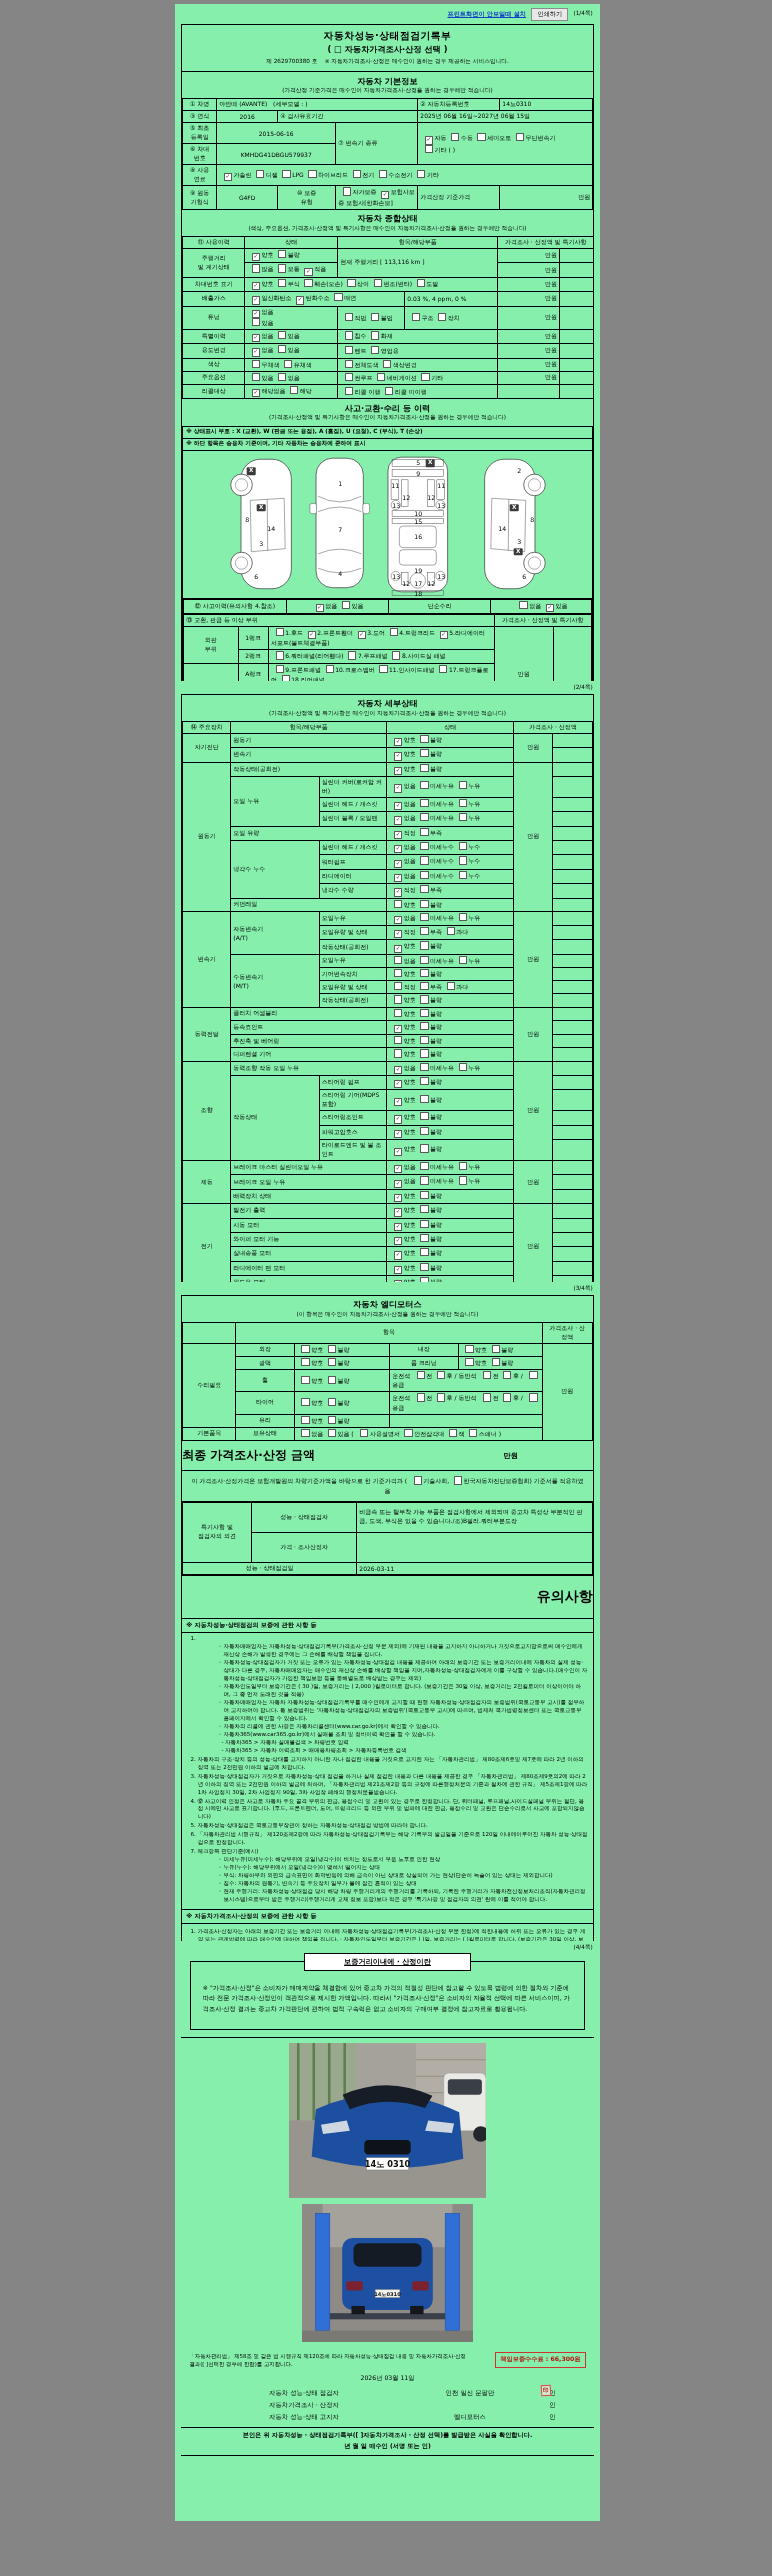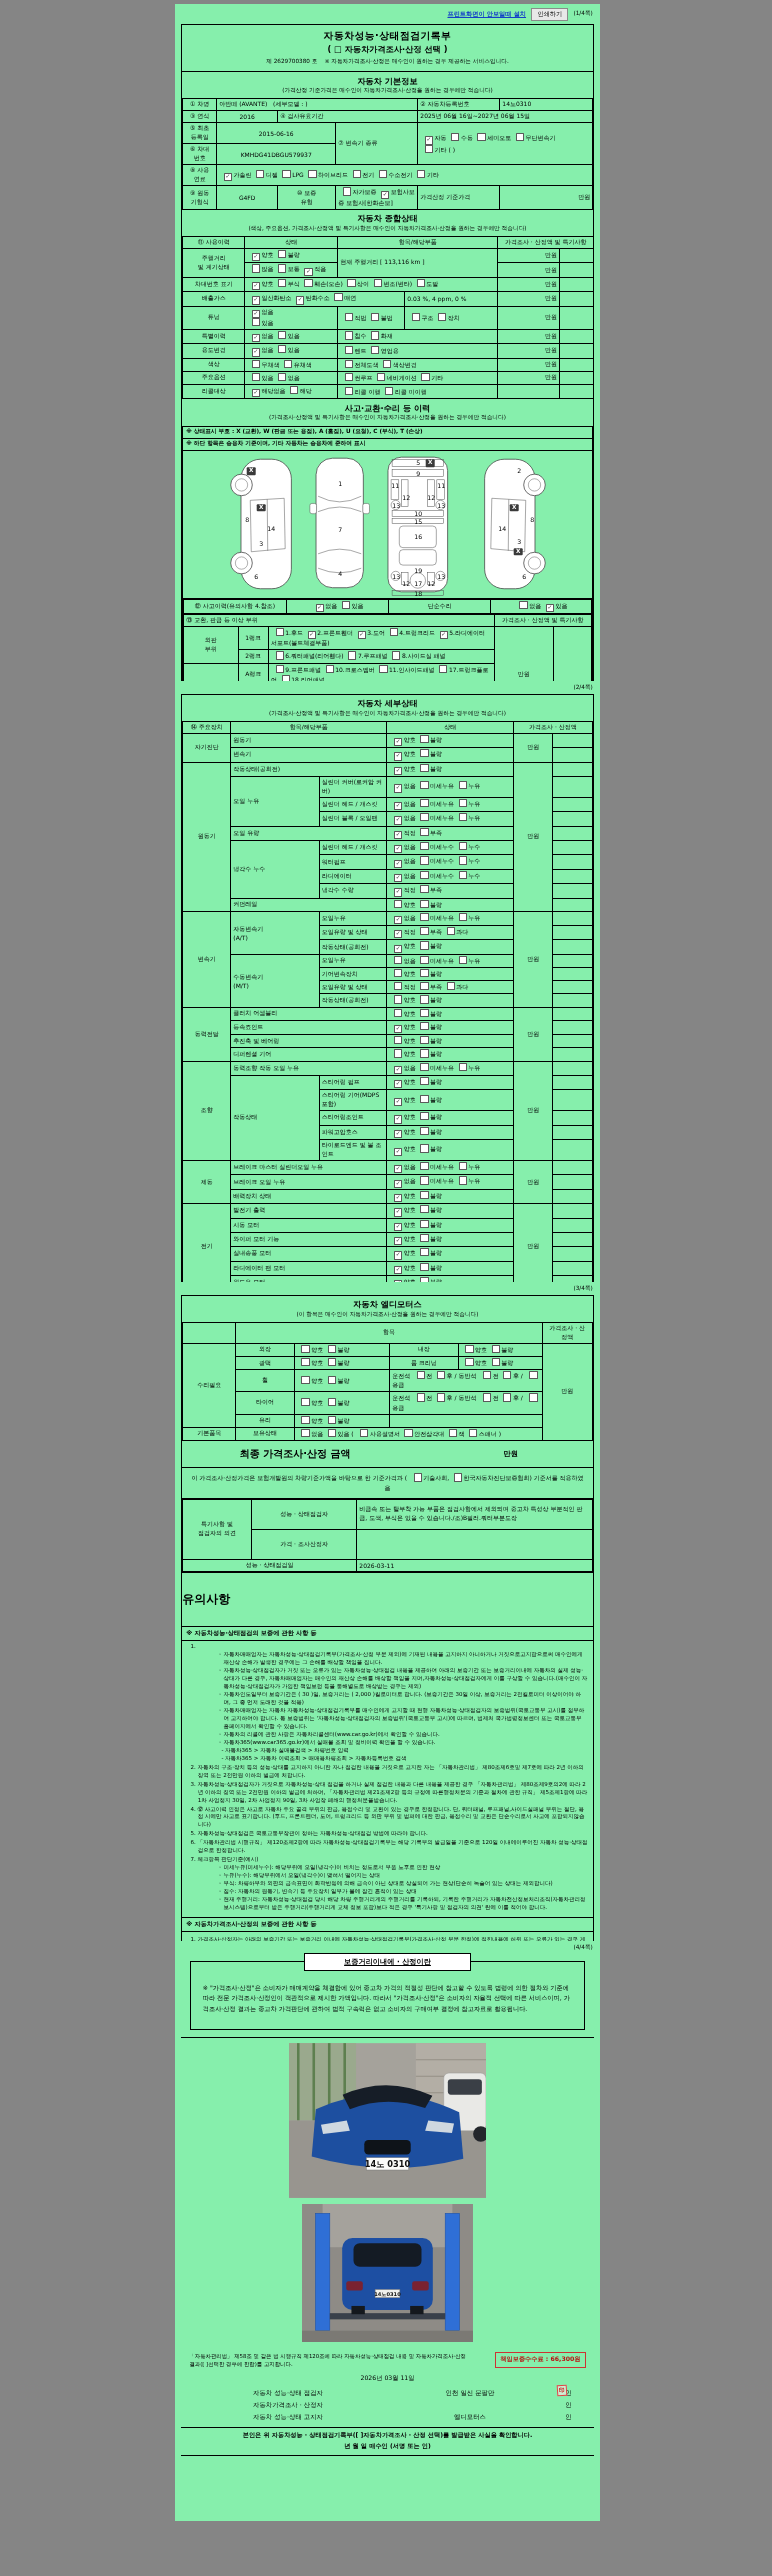--- a/index.html
+++ b/index.html
@@ -30,24 +30,24 @@
   .mkx{background:#3a3a3a;color:#fff;font-weight:bold;padding:1px 2.1px;border-radius:1px;font-size:5.7px}
   .notes{padding:2.1px 5.2px 5.2px 5.2px}
   .li{font-size:5.5px;line-height:1.45}
   .num{margin-left:3.1px}
   .num2{margin-left:3.1px;text-indent:-7.2px;padding-left:7.2px;margin-top:1px}
   .bul{margin-left:31px;text-indent:-5.2px;padding-left:5.2px}
   .bul::before{content:"◦ "}
   .sub{margin-left:34px}
   .nh{font-size:6.2px;font-weight:bold;padding:2.1px 4.1px;border-bottom:1px solid #000}
   .nh2{font-size:6.2px;font-weight:bold;padding:2.1px 4.1px;border-top:1px solid #000;border-bottom:1px solid #000}
-  .bigt{font-size:12px;font-weight:bold;text-align:left;padding:18px 0;border-bottom:1px solid #000}
+  .bigt{font-size:14px;font-weight:bold;text-align:right;padding:12px 0;border-bottom:1px solid #000}
   .photo-wrap{text-align:center;padding:4.1px 0}
   .fee{border:1px solid #c33;color:#b11;font-weight:bold;font-size:6.2px;padding:2.1px 4.1px;display:inline-block}
-  .sigrow{display:flex;justify-content:center;gap:16px;font-size:6.4px;padding:1.5px 0;align-items:center}
+  .sigrow{display:flex;justify-content:center;gap:0;font-size:6.4px;padding:1.5px 0;align-items:center}
   .sigrow .sl{width:134px;text-align:left;padding-left:62px}
   .sigrow .sv{width:134px;text-align:center}
   .sigrow .si{width:31px;text-align:center;position:relative}
   .stamp{position:absolute;left:4.1px;top:-3.6px;color:#c22;border:1px solid #d44;font-size:5.7px;padding:0.5px 1px;transform:rotate(-4deg);background:rgba(255,235,235,.6);font-weight:bold}
   .confirm{font-size:6.2px;font-weight:bold;text-align:center;border-top:1px solid #000;padding:3.1px 0 1px}
   .confirm2{font-size:6.2px;text-align:center;padding:1px 0 4.1px;font-weight:bold}
   .explain-box{border:1px solid #000;margin:7.2px 9.3px;padding:15.5px 11.3px;font-size:6.2px;line-height:1.65}
   .explain-title{border:1px solid #000;background:#fff;width:165px;margin:0 auto;text-align:center;font-size:7.2px;font-weight:bold;padding:3.1px 0;text-decoration:underline;position:relative;top:-1px}
   svg text{font-family:"DejaVu Sans",sans-serif}
 </style>
@@ -687,21 +687,21 @@
         <td colspan="2"></td>
       </tr>
       <tr>
         <td class="lbl">기본품목</td>
         <td class="lbl">보유상태</td>
         <td class="opts" colspan="3"><span class="cb"></span><span class="ot">없음</span><span class="cb"></span><span class="ot">있음</span> ( <span class="cb"></span><span class="ot">사용설명서</span><span class="cb"></span><span class="ot">안전삼각대</span><span class="cb"></span><span class="ot">잭</span><span class="cb"></span><span class="ot">스패너</span> )</td>
       </tr>
     </tbody>
       </table>
     <div style="display:flex;justify-content:space-between;align-items:center;border-bottom:1px solid #000;padding:6.2px 0">
-      <div style="width:55%;text-align:center;font-size:10px;font-weight:bold">최종 가격조사·산정 금액</div>
+      <div style="width:55%;text-align:left;font-size:12px;font-weight:bold">최종 가격조사·산정 금액</div>
       <div style="width:40%;text-align:center;font-size:7.2px;font-weight:bold">만원</div>
     </div>
     <div class="opts" style="text-align:center;font-size:6px;padding:5.2px 7.2px;border-bottom:0.5px solid #000">이 가격조사·산정가격은 보험개발원의 차량기준가액을 바탕으로 한 기준가격과 ( <span class="cb"></span><span class="ot">기술사회,</span><span class="cb"></span><span class="ot">한국자동차진단보증협회) 기준서를 적용하였음</span></div>
     <table>
       <colgroup>
           <col style="width:67px">
           <col style="width:103px">
           <col style="width:230px">
         </colgroup>
       <tbody>

